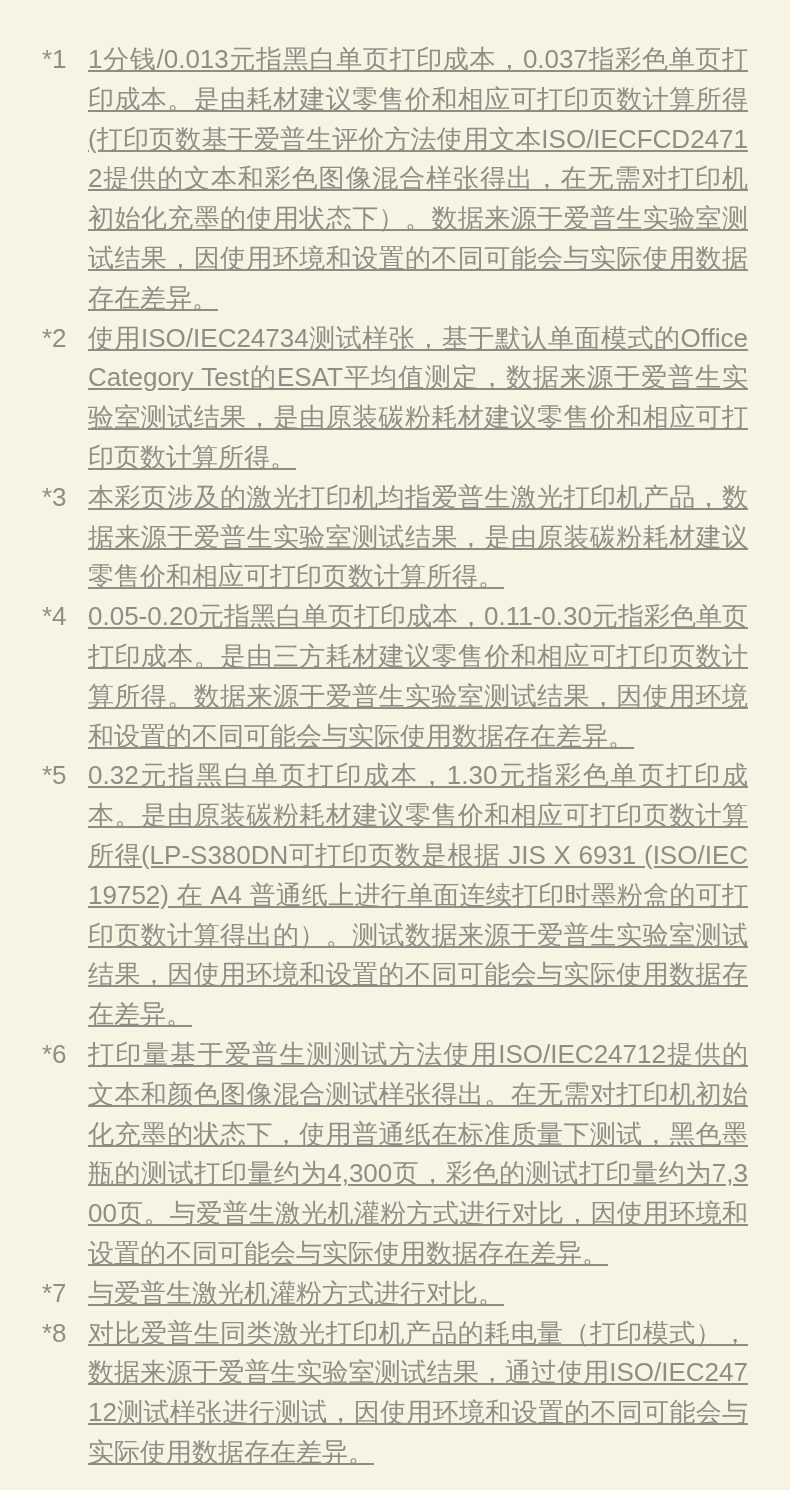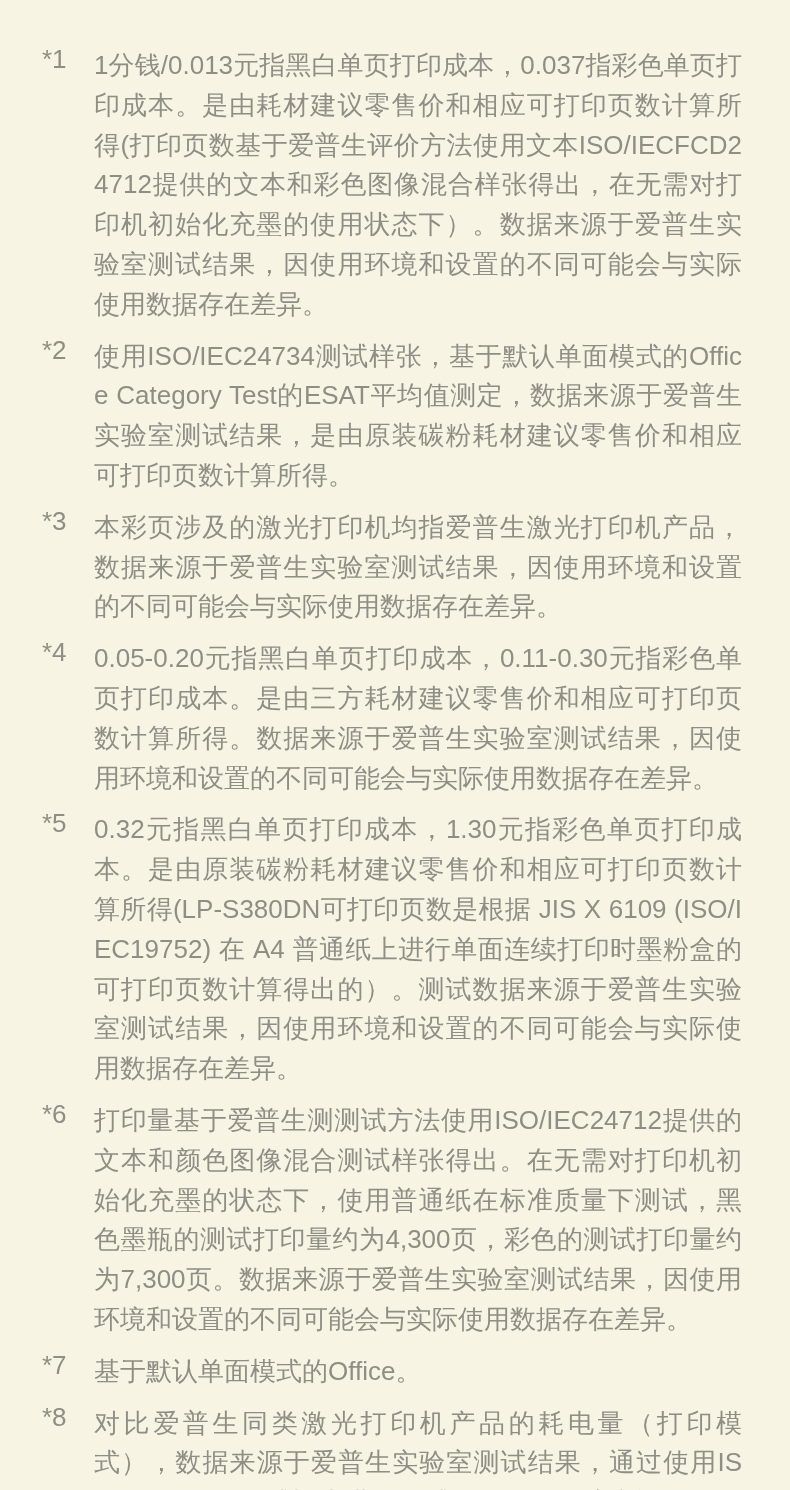--- a/index.html
+++ b/index.html
@@ -31,64 +31,65 @@
     align-items: flex-start;
   }
   .note .marker {
     flex: 0 0 46px;
     width: 46px;
     text-align: left;
     white-space: nowrap;
   }
   .note .text {
     flex: 1 1 auto;
-    margin: 6px;
+    margin: 0;
     text-align: justify;
     text-justify: inter-ideograph;
     word-break: break-all;
+    text-decoration: underline;
   }
 </style>
 </head>
 <body>
 
 <div class="page">
 
   <div class="note">
     <span class="marker">*1</span>
     <p class="text">1分钱/0.013元指黑白单页打印成本，0.037指彩色单页打印成本。是由耗材建议零售价和相应可打印页数计算所得(打印页数基于爱普生评价方法使用文本ISO/IECFCD24712提供的文本和彩色图像混合样张得出，在无需对打印机初始化充墨的使用状态下）。数据来源于爱普生实验室测试结果，因使用环境和设置的不同可能会与实际使用数据存在差异。</p>
   </div>
 
   <div class="note">
     <span class="marker">*2</span>
     <p class="text">使用ISO/IEC24734测试样张，基于默认单面模式的Office Category Test的ESAT平均值测定，数据来源于爱普生实验室测试结果，是由原装碳粉耗材建议零售价和相应可打印页数计算所得。</p>
   </div>
 
   <div class="note">
     <span class="marker">*3</span>
-    <p class="text">本彩页涉及的激光打印机均指爱普生激光打印机产品，数据来源于爱普生实验室测试结果，因使用环境和设置的不同可能会与实际使用数据存在差异。</p>
+    <p class="text">本彩页涉及的激光打印机均指爱普生激光打印机产品，数据来源于爱普生实验室测试结果，是由原装碳粉耗材建议零售价和相应可打印页数计算所得。</p>
   </div>
 
   <div class="note">
     <span class="marker">*4</span>
     <p class="text">0.05-0.20元指黑白单页打印成本，0.11-0.30元指彩色单页打印成本。是由三方耗材建议零售价和相应可打印页数计算所得。数据来源于爱普生实验室测试结果，因使用环境和设置的不同可能会与实际使用数据存在差异。</p>
   </div>
 
   <div class="note">
     <span class="marker">*5</span>
-    <p class="text">0.32元指黑白单页打印成本，1.30元指彩色单页打印成本。是由原装碳粉耗材建议零售价和相应可打印页数计算所得(LP-S380DN可打印页数是根据 JIS X 6109 (ISO/IEC19752) 在 A4 普通纸上进行单面连续打印时墨粉盒的可打印页数计算得出的）。测试数据来源于爱普生实验室测试结果，因使用环境和设置的不同可能会与实际使用数据存在差异。</p>
+    <p class="text">0.32元指黑白单页打印成本，1.30元指彩色单页打印成本。是由原装碳粉耗材建议零售价和相应可打印页数计算所得(LP-S380DN可打印页数是根据 JIS X 6931 (ISO/IEC19752) 在 A4 普通纸上进行单面连续打印时墨粉盒的可打印页数计算得出的）。测试数据来源于爱普生实验室测试结果，因使用环境和设置的不同可能会与实际使用数据存在差异。</p>
   </div>
 
   <div class="note">
     <span class="marker">*6</span>
-    <p class="text">打印量基于爱普生测测试方法使用ISO/IEC24712提供的文本和颜色图像混合测试样张得出。在无需对打印机初始化充墨的状态下，使用普通纸在标准质量下测试，黑色墨瓶的测试打印量约为4,300页，彩色的测试打印量约为7,300页。数据来源于爱普生实验室测试结果，因使用环境和设置的不同可能会与实际使用数据存在差异。</p>
+    <p class="text">打印量基于爱普生测测试方法使用ISO/IEC24712提供的文本和颜色图像混合测试样张得出。在无需对打印机初始化充墨的状态下，使用普通纸在标准质量下测试，黑色墨瓶的测试打印量约为4,300页，彩色的测试打印量约为7,300页。与爱普生激光机灌粉方式进行对比，因使用环境和设置的不同可能会与实际使用数据存在差异。</p>
   </div>
 
   <div class="note">
     <span class="marker">*7</span>
-    <p class="text">基于默认单面模式的Office。</p>
+    <p class="text">与爱普生激光机灌粉方式进行对比。</p>
   </div>
 
   <div class="note">
     <span class="marker">*8</span>
     <p class="text">对比爱普生同类激光打印机产品的耗电量（打印模式），数据来源于爱普生实验室测试结果，通过使用ISO/IEC24712测试样张进行测试，因使用环境和设置的不同可能会与实际使用数据存在差异。</p>
   </div>
 
 </div>
 
 </body></html>

